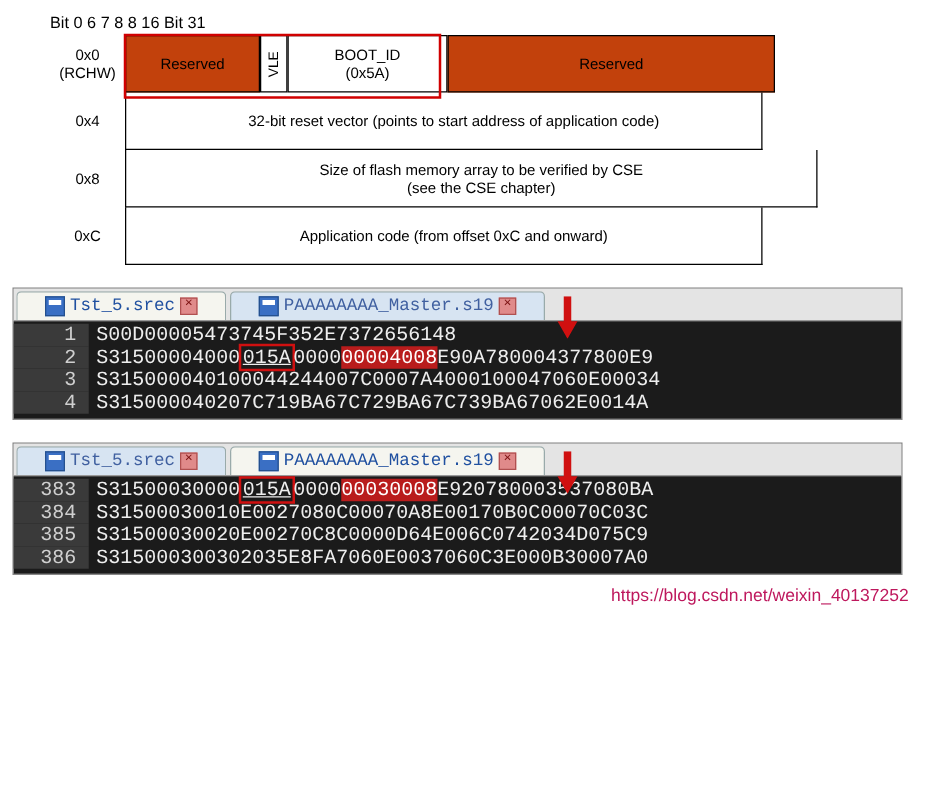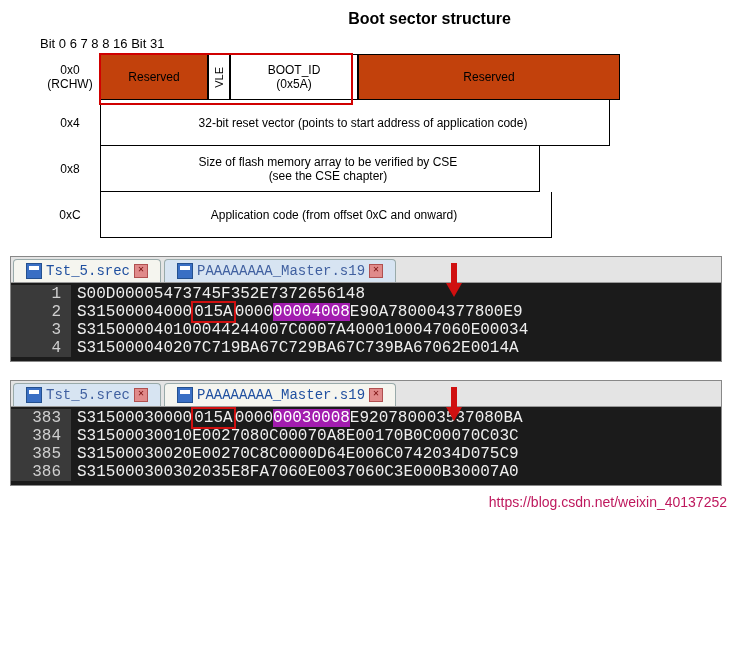--- a/index.html
+++ b/index.html
@@ -62,21 +62,21 @@
     border-bottom: 1px solid #999;
     padding: 2px 2px 0 2px;
     gap: 3px;
     font-family: "SimSun","NSimSun","Courier New",monospace;
     font-size: 14px;
   }
   .tab {
     display: flex;
     align-items: center;
     gap: 4px;
-    padding: 3px 12px;
+    padding: 3px 22px;
     border: 1px solid #9aa;
     background: #d7e4f2;
     border-bottom: none;
     border-radius: 4px 4px 0 0;
     cursor: pointer;
   }
   .tab.active { background: #f5f5ef; color: #2050a0; }
   .tab.inactive { color: #4060a0; }
   .save-icon {
     width: 14px; height: 14px;
@@ -115,22 +115,23 @@
     padding-right: 10px;
     background: #3a3a3a;
     user-select: none;
   }
   .codetext { padding-left: 6px; position: relative; flex: 1; }
   .hl-red-border {
     border: 2px solid #d01010;
     padding: 0 1px;
     margin: -2px -1px;
     display: inline-block;
-  }
-  .hl-blue-bg { background: #a21caf; color: #fff; padding: 0 0; }
+    text-decoration: underline;
+  }
+  .hl-blue-bg { background: #b91c1c; color: #fff; padding: 0 0; }
   .arrow {
     position: absolute;
     width: 22px;
     height: 34px;
     top: -20px;
     z-index: 5;
   }
   .arrow svg { width: 100%; height: 100%; }
   .editor-wrap { position: relative; }
 
@@ -140,21 +141,20 @@
     font-size: 14px;
     margin-top: 8px;
     padding-right: 12px;
     font-family: Arial, sans-serif;
   }
 </style>
 </head>
 <body>
 
 <div class="diagram-wrap">
-  <div class="title">Boot sector structure</div>
 
   <div class="bit-row">
     <span style="left:61px">Bit 0</span>
     <span style="left:163px">6</span>
     <span style="left:178px">7</span>
     <span style="left:192px">8</span>
     <span style="left:294px">8</span>
     <span style="left:314px">16</span>
     <span style="left:535px">Bit 31</span>
   </div>
@@ -174,26 +174,26 @@
       <div class="cell reserved" style="width:262px">Reserved</div>
     </div>
     <div class="redbox1" style="left:59px; top:-1px; width:250px; height:48px"></div>
 
     <div class="diagram-row row-group">
       <div class="addr-col">0x4</div>
       <div class="cell" style="width:510px">32-bit reset vector (points to start address of application code)</div>
     </div>
     <div class="diagram-row row-group">
       <div class="addr-col">0x8</div>
-      <div class="cell" style="width:440px; white-space:pre-line">Size of flash memory array to be verified by CSE
+      <div class="cell" style="width:554px; white-space:pre-line">Size of flash memory array to be verified by CSE
 (see the CSE chapter)</div>
     </div>
     <div class="diagram-row row-group">
       <div class="addr-col">0xC</div>
-      <div class="cell" style="width:452px">Application code (from offset 0xC and onward)</div>
+      <div class="cell" style="width:510px">Application code (from offset 0xC and onward)</div>
     </div>
   </div>
 </div>
 
 <div class="editor-wrap">
 <div class="editor">
   <div class="tabbar">
     <div class="tab active">
       <span class="save-icon"></span>
       <span>Tst_5.srec</span>

